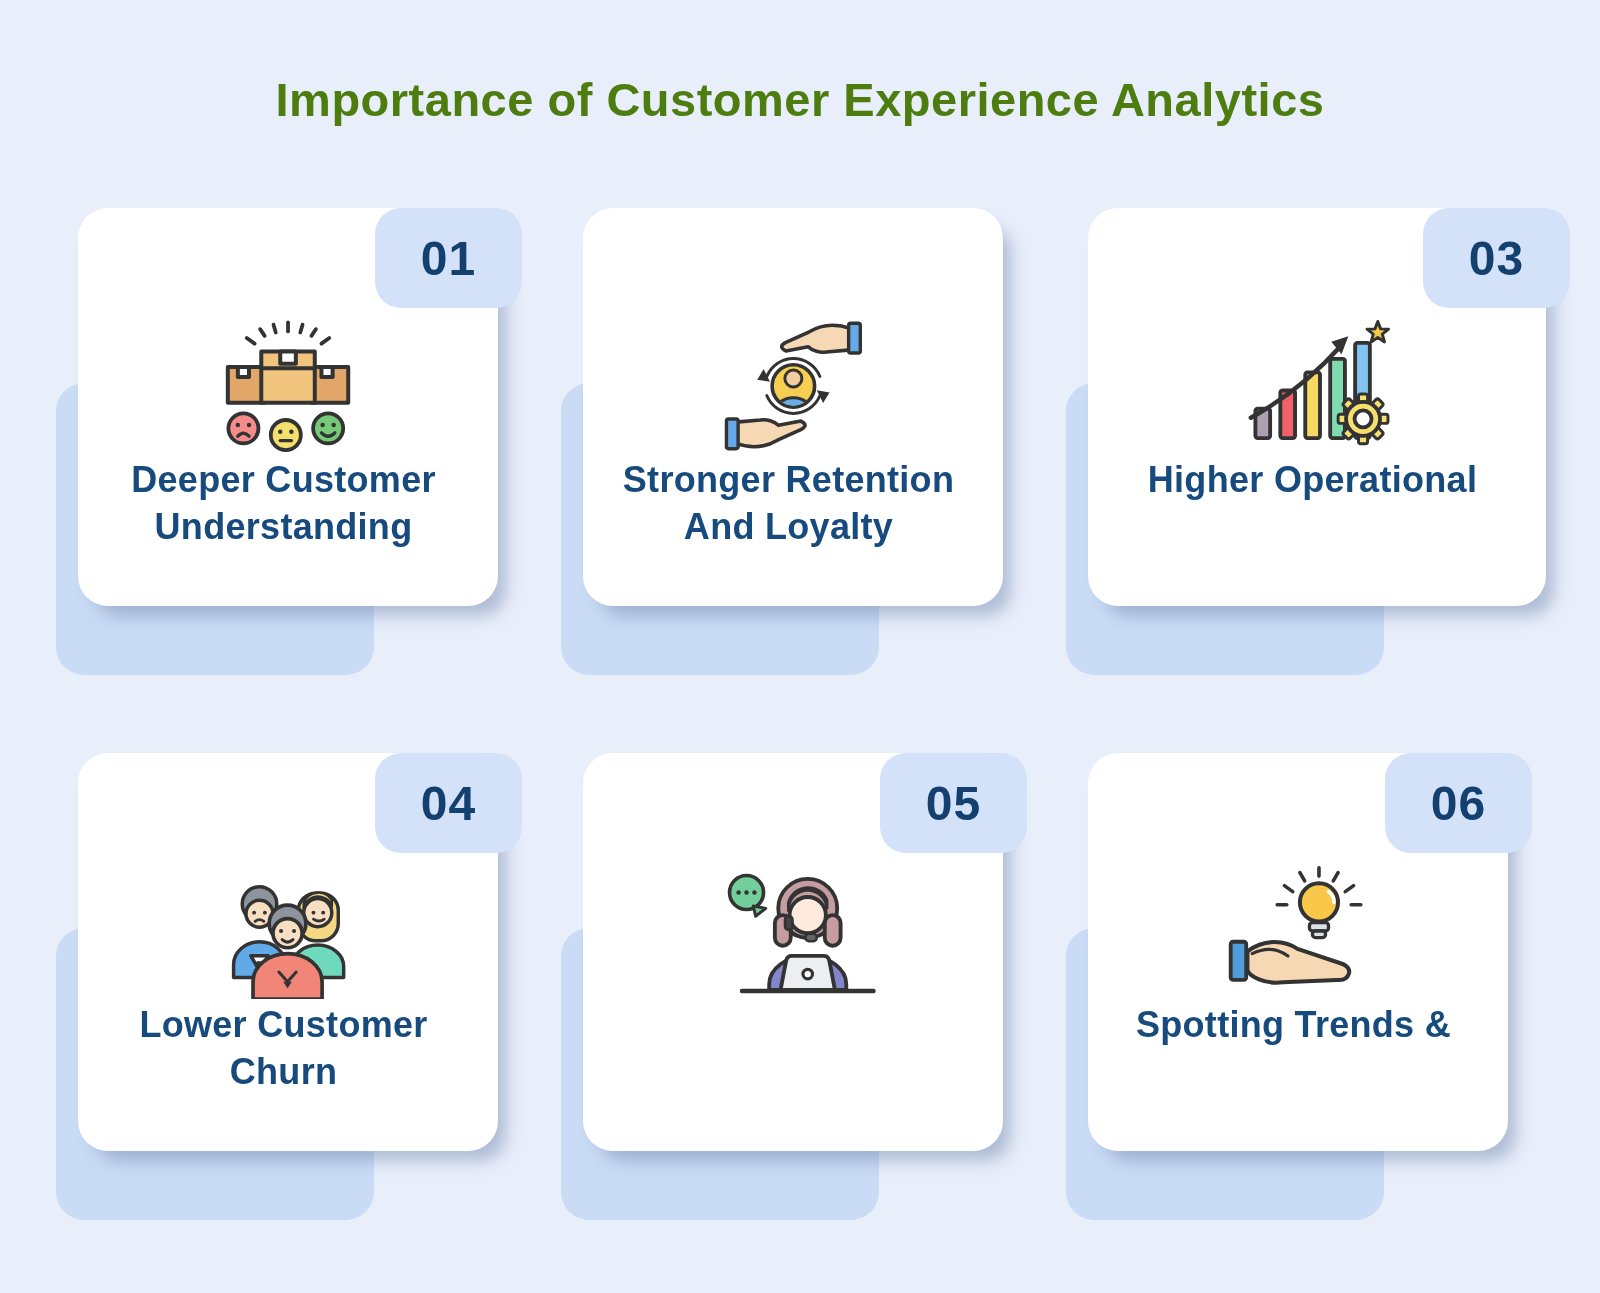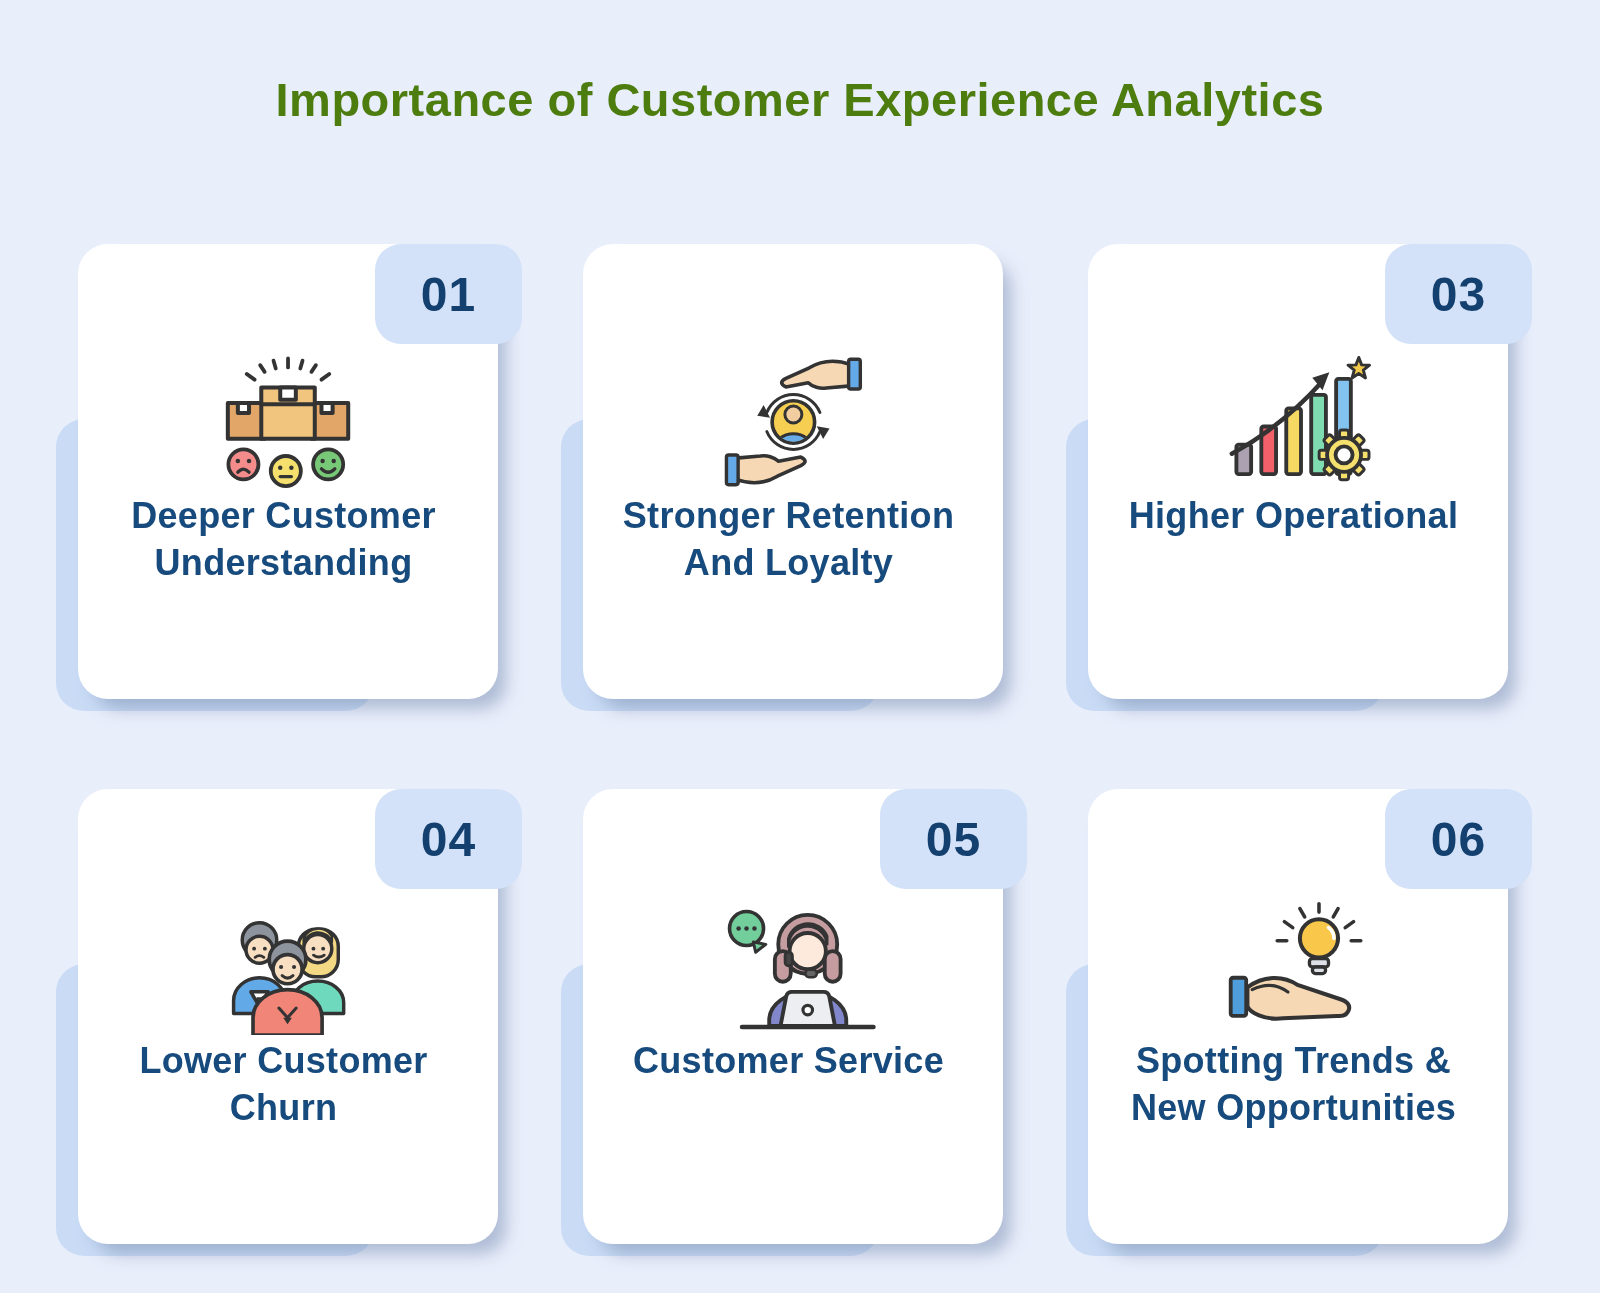--- a/index.html
+++ b/index.html
@@ -8,21 +8,21 @@
     font-family:"Liberation Sans","DejaVu Sans",sans-serif;
     background:#e9eefb;
     -webkit-font-smoothing:antialiased;
   }
   .canvas{position:relative;width:1600px;height:1293px;background:#e9eefb;overflow:hidden;}
   .title{
     position:absolute;top:72px;left:0;width:100%;
     text-align:center;font-size:47px;font-weight:700;
     color:#4d7c0f;letter-spacing:.5px;
   }
-  .slot{position:absolute;width:420px;height:455px;margin-top:36px;}
+  .slot{position:absolute;width:420px;height:398px;}
   .ghost{
     position:absolute;left:-22px;top:175px;width:318px;height:292px;
     background:#c9dbf5;border-radius:28px;
   }
   .card{
     position:absolute;left:0;top:0;right:0;bottom:0;
     background:#ffffff;border-radius:30px;
     box-shadow:12px 14px 16px -4px rgba(118,140,176,.5);
   }
   .badge{
@@ -36,21 +36,21 @@
     display:flex;align-items:center;justify-content:center;
   }
   .icon-wrap svg{height:136px;width:auto;}
   .label{
     position:absolute;top:248px;left:7px;right:16px;
     text-align:center;font-size:36px;font-weight:600;
     line-height:47px;color:#174a7d;letter-spacing:.3px;
   }
   .label span{display:block;}
   
-  #slot1{left:78px;top:208px;}  #slot2{left:583px;top:208px;}  #slot3{left:1088px;top:208px;}
+  #slot1{left:78px;top:208px;}  #slot2{left:583px;top:208px;}  #slot3{left:1088px;top:208px;padding-left:38px;}
   #slot4{left:78px;top:753px;}  #slot5{left:583px;top:753px;}  #slot6{left:1088px;top:753px;}
 </style>
 </head>
 <body>
 
 <div class="canvas">
 
   <div class="title">Importance of Customer Experience Analytics</div>
 
   <div class="slot" id="slot1">
@@ -269,21 +269,20 @@
           <path d="M54,112 v-5 a34,25 0 0 1 68,0 v5 Z" fill="#8287cb" stroke="#333" stroke-width="3.4"></path>
           <path d="M77,91 l11,21 11,-21 Z" fill="#ffffff" stroke="#333" stroke-width="3"></path>
 
           <path d="M64,112 l5,-26 q1,-4 5,-4 h28 q4,0 5,4 l5,26 Z" fill="#eceef1" stroke="#333" stroke-width="3.4"></path>
           <circle cx="88" cy="98" r="4.2" fill="#ffffff" stroke="#333" stroke-width="2.8"></circle>
 
           <line x1="30" y1="113" x2="146" y2="113" stroke="#333" stroke-width="4"></line>
         </svg>
       </div>
       <div class="label">
-          <span>Customer Service</span>
       </div>
     </div>
   </div>
 
   <div class="slot" id="slot6">
     <div class="ghost"></div>
     <div class="card">
       <div class="badge">06</div>
       <div class="icon-wrap">
         <svg viewBox="0 0 140 114" stroke-linejoin="round" stroke-linecap="round">
@@ -303,18 +302,17 @@
           <rect x="80" y="50" width="16" height="7" rx="2.5" fill="#dde1e7" stroke="#333" stroke-width="2.8"></rect>
           <rect x="82.5" y="57" width="11" height="5.5" rx="2.5" fill="#dde1e7" stroke="#333" stroke-width="2.8"></rect>
 
           <path d="M28,74 C42,64 58,64 70,72 L106,84 q9,3 7,9 q-2,6 -10,5 L58,100 C42,102 30,95 28,90 Z" fill="#f7d8b4" stroke="#333" stroke-width="3.4"></path>
           <path d="M32,76 C44,70 54,72 62,78" stroke="#333" stroke-width="2.6" fill="none"></path>
           <rect x="14" y="66" width="13" height="32" rx="2" fill="#4f9ddb" stroke="#333" stroke-width="3.2"></rect>
         </svg>
       </div>
       <div class="label">
         <span>Spotting Trends &amp;</span>
-          <span>New Opportunities</span>
       </div>
     </div>
   </div>
 
 </div>
 
 </body></html>

